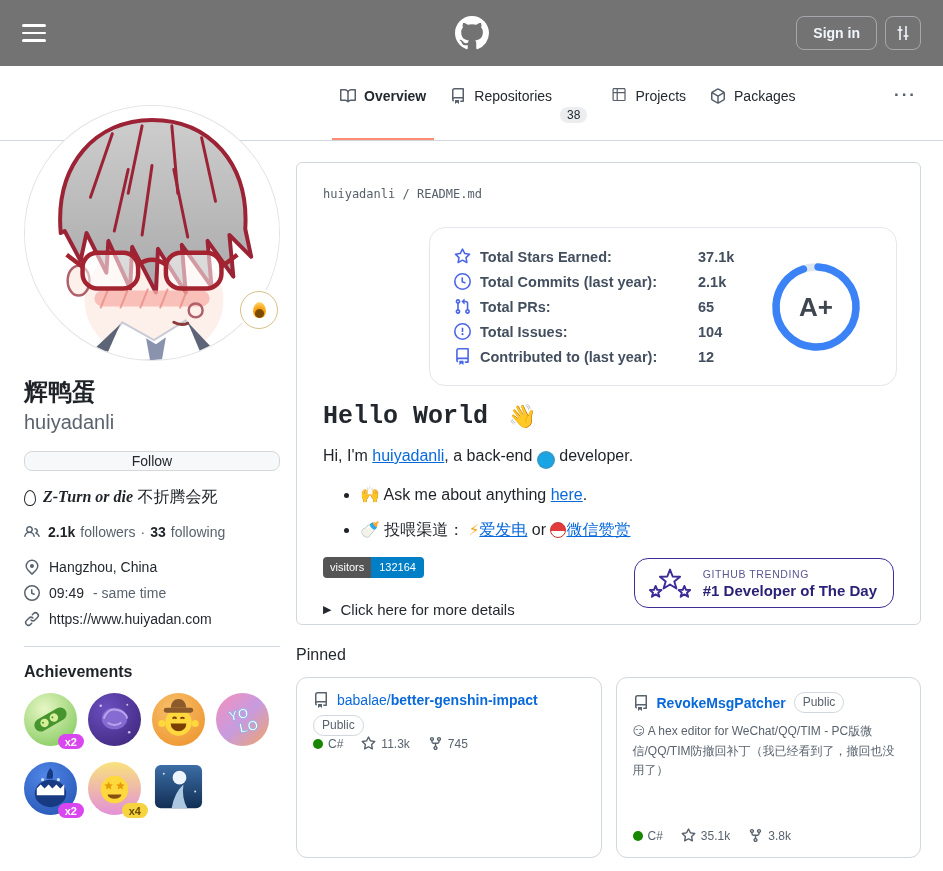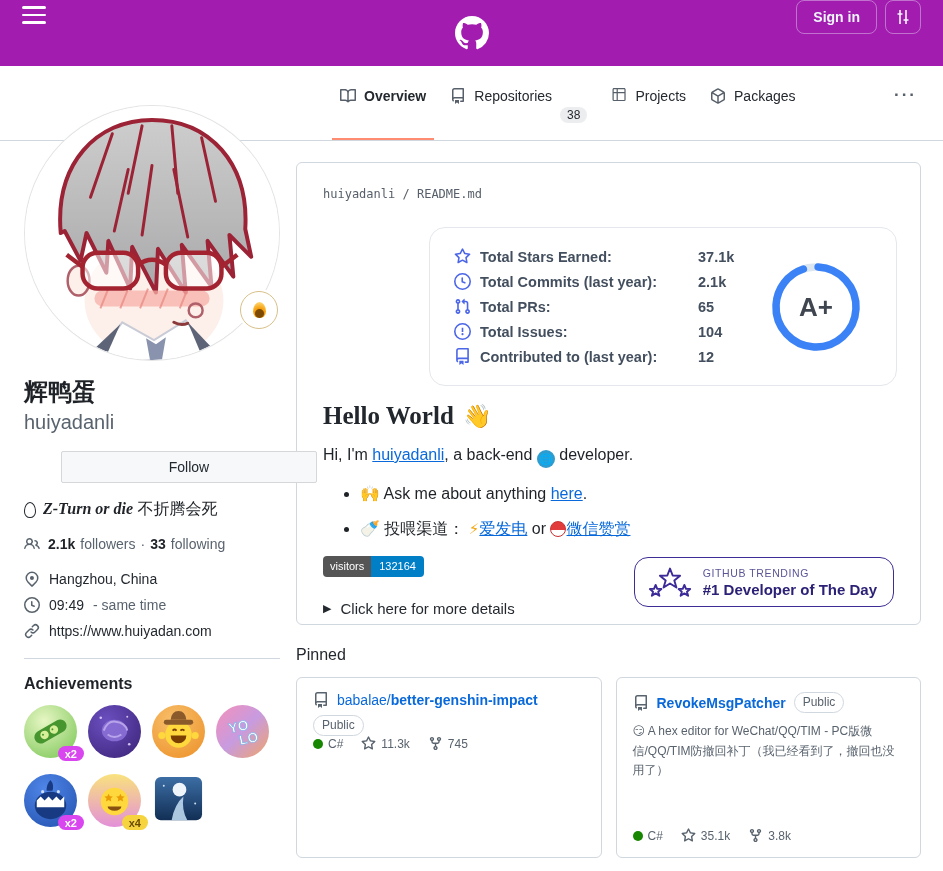--- a/index.html
+++ b/index.html
@@ -1,21 +1,21 @@
 <!DOCTYPE html>
 <html><head>
 <meta charset="utf-8">
 <style>
   html,body{margin:0;padding:0;background:#fff;font-family:"Liberation Sans","DejaVu Sans",sans-serif;-webkit-font-smoothing:antialiased;}
   .page{position:relative;width:943px;height:871px;overflow:hidden;background:#fff;}
   svg{display:block;}
   a{text-decoration:none;}
 
   
-  .appbar{position:absolute;top:0;left:0;width:943px;height:66px;background:#a21caf;display:flex;align-items:flex-start;padding:0 22px;box-sizing:border-box;z-index:3;}
+  .appbar{position:absolute;top:0;left:0;width:943px;height:66px;background:#737373;display:flex;align-items:center;padding:0 22px;box-sizing:border-box;z-index:3;}
   .hamburger{width:34px;height:30px;display:flex;flex-direction:column;justify-content:center;gap:5px;cursor:pointer;background:none;border:0;padding:0;}
   .hamburger span{display:block;width:24px;height:2.6px;background:#fff;border-radius:2px;}
   .gh-logo{position:absolute;left:50%;top:50%;transform:translate(-50%,-50%);}
   .appbar-right{margin-left:auto;display:flex;align-items:center;gap:8px;}
   .signin-btn{height:34px;padding:0 16px;border:1px solid rgba(240,246,252,.4);border-radius:8px;background:transparent;color:#f0f6fc;font-size:14px;font-weight:700;font-family:inherit;cursor:pointer;}
   .sliders-btn{width:36px;height:34px;border:1px solid rgba(240,246,252,.4);border-radius:8px;background:transparent;display:flex;align-items:center;justify-content:center;cursor:pointer;}
 
   
   .tabbar{position:absolute;top:66px;left:0;width:943px;height:75px;background:#fff;border-bottom:1px solid #d0d7de;box-sizing:border-box;z-index:1;}
   .tabs{position:absolute;left:332px;bottom:0;display:flex;}
@@ -25,21 +25,21 @@
   .kebab{position:absolute;right:26px;top:20px;color:#57606a;font-size:17px;font-weight:700;letter-spacing:2px;cursor:pointer;line-height:1;}
 
   
   .sidebar{position:absolute;left:24px;top:105px;width:256px;z-index:2;}
   .avatar-wrap{position:relative;width:256px;height:256px;}
   .avatar{width:256px;height:256px;border-radius:50%;border:1px solid rgba(27,31,36,.12);box-sizing:border-box;overflow:hidden;background:#fff;cursor:pointer;}
   .status-badge{position:absolute;right:2px;top:186px;width:36px;height:36px;border-radius:50%;background:#fff;border:1px solid #d8c08a;box-shadow:0 0 0 2px #fff;display:flex;align-items:center;justify-content:center;cursor:pointer;}
   .flame{width:13px;height:16px;background:radial-gradient(circle at 50% 72%,#7c4a03 0 4px,#f59e0b 5px,#ffd36b 11px);border-radius:50% 50% 50% 50%/60% 60% 40% 40%;}
   .p-name{margin-top:16px;font-size:24px;font-weight:600;color:#1f2328;line-height:1.25;}
   .p-login{font-size:20px;font-weight:300;color:#59636e;line-height:1.5;}
-  .follow-btn{margin-top:14px;width:100%;height:32px;background:#f6f8fa;border:1px solid #d5d7da;border-radius:2px;font-size:14px;font-weight:500;color:#24292f;font-family:inherit;cursor:pointer;margin-left:37px;}
+  .follow-btn{margin-top:14px;width:100%;height:20px;background:#f6f8fa;border:1px solid #d5d7da;border-radius:8px;font-size:14px;font-weight:500;color:#24292f;font-family:inherit;cursor:pointer;}
   .bio{margin-top:16px;font-size:16px;color:#1f2328;display:flex;align-items:center;gap:7px;}
   .egg{display:inline-block;width:12px;height:16px;border:1.6px solid #24292f;border-radius:50% 50% 50% 50%/62% 62% 40% 40%;box-sizing:border-box;background:#fff;}
   .motto-en{font-family:"Liberation Serif","DejaVu Serif",serif;font-weight:700;font-style:italic;}
   .social-row{margin-top:16px;display:flex;align-items:center;gap:5px;font-size:14px;color:#59636e;cursor:pointer;}
   .social-row b{color:#1f2328;font-weight:600;}
   .meta{margin-top:14px;}
   .meta-row{display:flex;align-items:center;gap:9px;padding:5px 0;font-size:14px;color:#24292f;}
   .meta-row .gray{color:#59636e;}
   .meta-row svg{flex:none;}
   .divider{margin-top:14px;border-top:1px solid #d0d7de;}
@@ -56,21 +56,21 @@
   .readme-card{border:1px solid #d0d7de;border-radius:6px;padding:24px 26px 36px;box-sizing:border-box;height:463px;overflow:hidden;}
   .readme-path{font-family:"DejaVu Sans Mono","Liberation Mono",monospace;font-size:12px;color:#57606a;}
   .stats-panel{margin-top:26px;margin-left:106px;width:468px;border:1px solid #e4e7eb;border-radius:16px;padding:19px 24px;box-sizing:border-box;display:flex;align-items:center;justify-content:space-between;}
   .stat-rows{display:flex;flex-direction:column;gap:6px;}
   .stat-row{display:flex;align-items:center;height:19px;}
   .stat-row .s-ic{width:26px;flex:none;}
   .stat-label{width:218px;font-size:14.5px;font-weight:700;color:#434f5e;}
   .stat-value{font-size:14.5px;font-weight:700;color:#434f5e;}
   .grade{margin-right:8px;}
   .grade text{font:700 26px "Liberation Sans",sans-serif;fill:#3f4650;}
-  .hello{margin-top:16px;font-family:Liberation Serif, serif;font-size:25px;font-weight:700;color:#22272d;display:flex;align-items:center;gap:10px;}
+  .hello{margin-top:16px;font-family:Liberation Mono, monospace;font-size:25px;font-weight:700;color:#22272d;display:flex;align-items:center;gap:20px;}
   .wave{font-size:23px;}
   .intro{margin-top:16px;font-size:16px;color:#1f2328;}
   .intro a,.rlink{color:#0969da;text-decoration:underline;cursor:pointer;}
   .globe{display:inline-block;width:18px;height:18px;border-radius:50%;background:#2f9ccf;color:#fff;font-size:11px;text-align:center;line-height:18px;vertical-align:-3px;}
   .rd-list{margin:14px 0 0;padding-left:37px;}
   .rd-list li{font-size:16px;color:#1f2328;margin-bottom:16px;}
   .wx-ic{display:inline-block;width:16px;height:16px;border-radius:50%;background:linear-gradient(180deg,#e23b3b 0 55%,#fff 55%);border:1px solid #c93030;vertical-align:-3px;box-sizing:border-box;}
   .lightning{color:#f2a60d;font-size:15px;}
   .badges-row{margin-top:8px;display:flex;justify-content:space-between;align-items:flex-start;}
   .visitors{display:inline-flex;font-size:11px;font-weight:400;border-radius:4px;overflow:hidden;line-height:1;}
@@ -78,21 +78,21 @@
   .visitors .v-r{background:#007ec6;color:#fff;padding:5px 8px;}
   .details-row{margin-top:23px;font-size:15px;color:#24292f;cursor:pointer;display:flex;align-items:center;gap:9px;}
   .tri{font-size:11px;color:#24292f;}
   .trending{border:1.5px solid #3f2d96;border-radius:14px;padding:7px 16px 7px 12px;display:flex;align-items:center;gap:10px;cursor:pointer;margin-top:1px;}
   .tr-eyebrow{font-size:10.5px;letter-spacing:.6px;color:#5a5596;}
   .tr-title{font-size:15px;font-weight:700;color:#2b2176;margin-top:2px;}
 
   
   .pinned-title{margin-top:21px;font-size:16px;color:#24292f;}
   .repo-grid{margin-top:13px;display:grid;grid-template-columns:1fr 1fr;gap:14px;}
-  .repo-card{border:1px solid #d0d7de;border-radius:6px;padding:14px 16px;box-sizing:border-box;height:181px;display:flex;flex-direction:column;}
+  .repo-card{border:1px solid #d0d7de;border-radius:11px;padding:14px 16px;box-sizing:border-box;height:181px;display:flex;flex-direction:column;}
   .repo-head{display:flex;align-items:center;gap:8px;flex-wrap:wrap;row-gap:7px;}
   .repo-link{font-size:14px;color:#0969da;cursor:pointer;}
   .repo-link .bold{font-weight:600;}
   .pill{font-size:12px;color:#59636e;border:1px solid #d0d7de;border-radius:2em;padding:1px 8px;line-height:1.45;}
   .repo-desc{margin-top:9px;font-size:12px;line-height:1.6;color:#59636e;flex:1;}
   .repo-foot{display:flex;align-items:center;font-size:12px;color:#59636e;gap:18px;}
   .foot-item{display:flex;align-items:center;gap:5px;cursor:pointer;}
   .lang-dot{width:10px;height:10px;border-radius:50%;background:#178600;}
 </style>
 </head>

